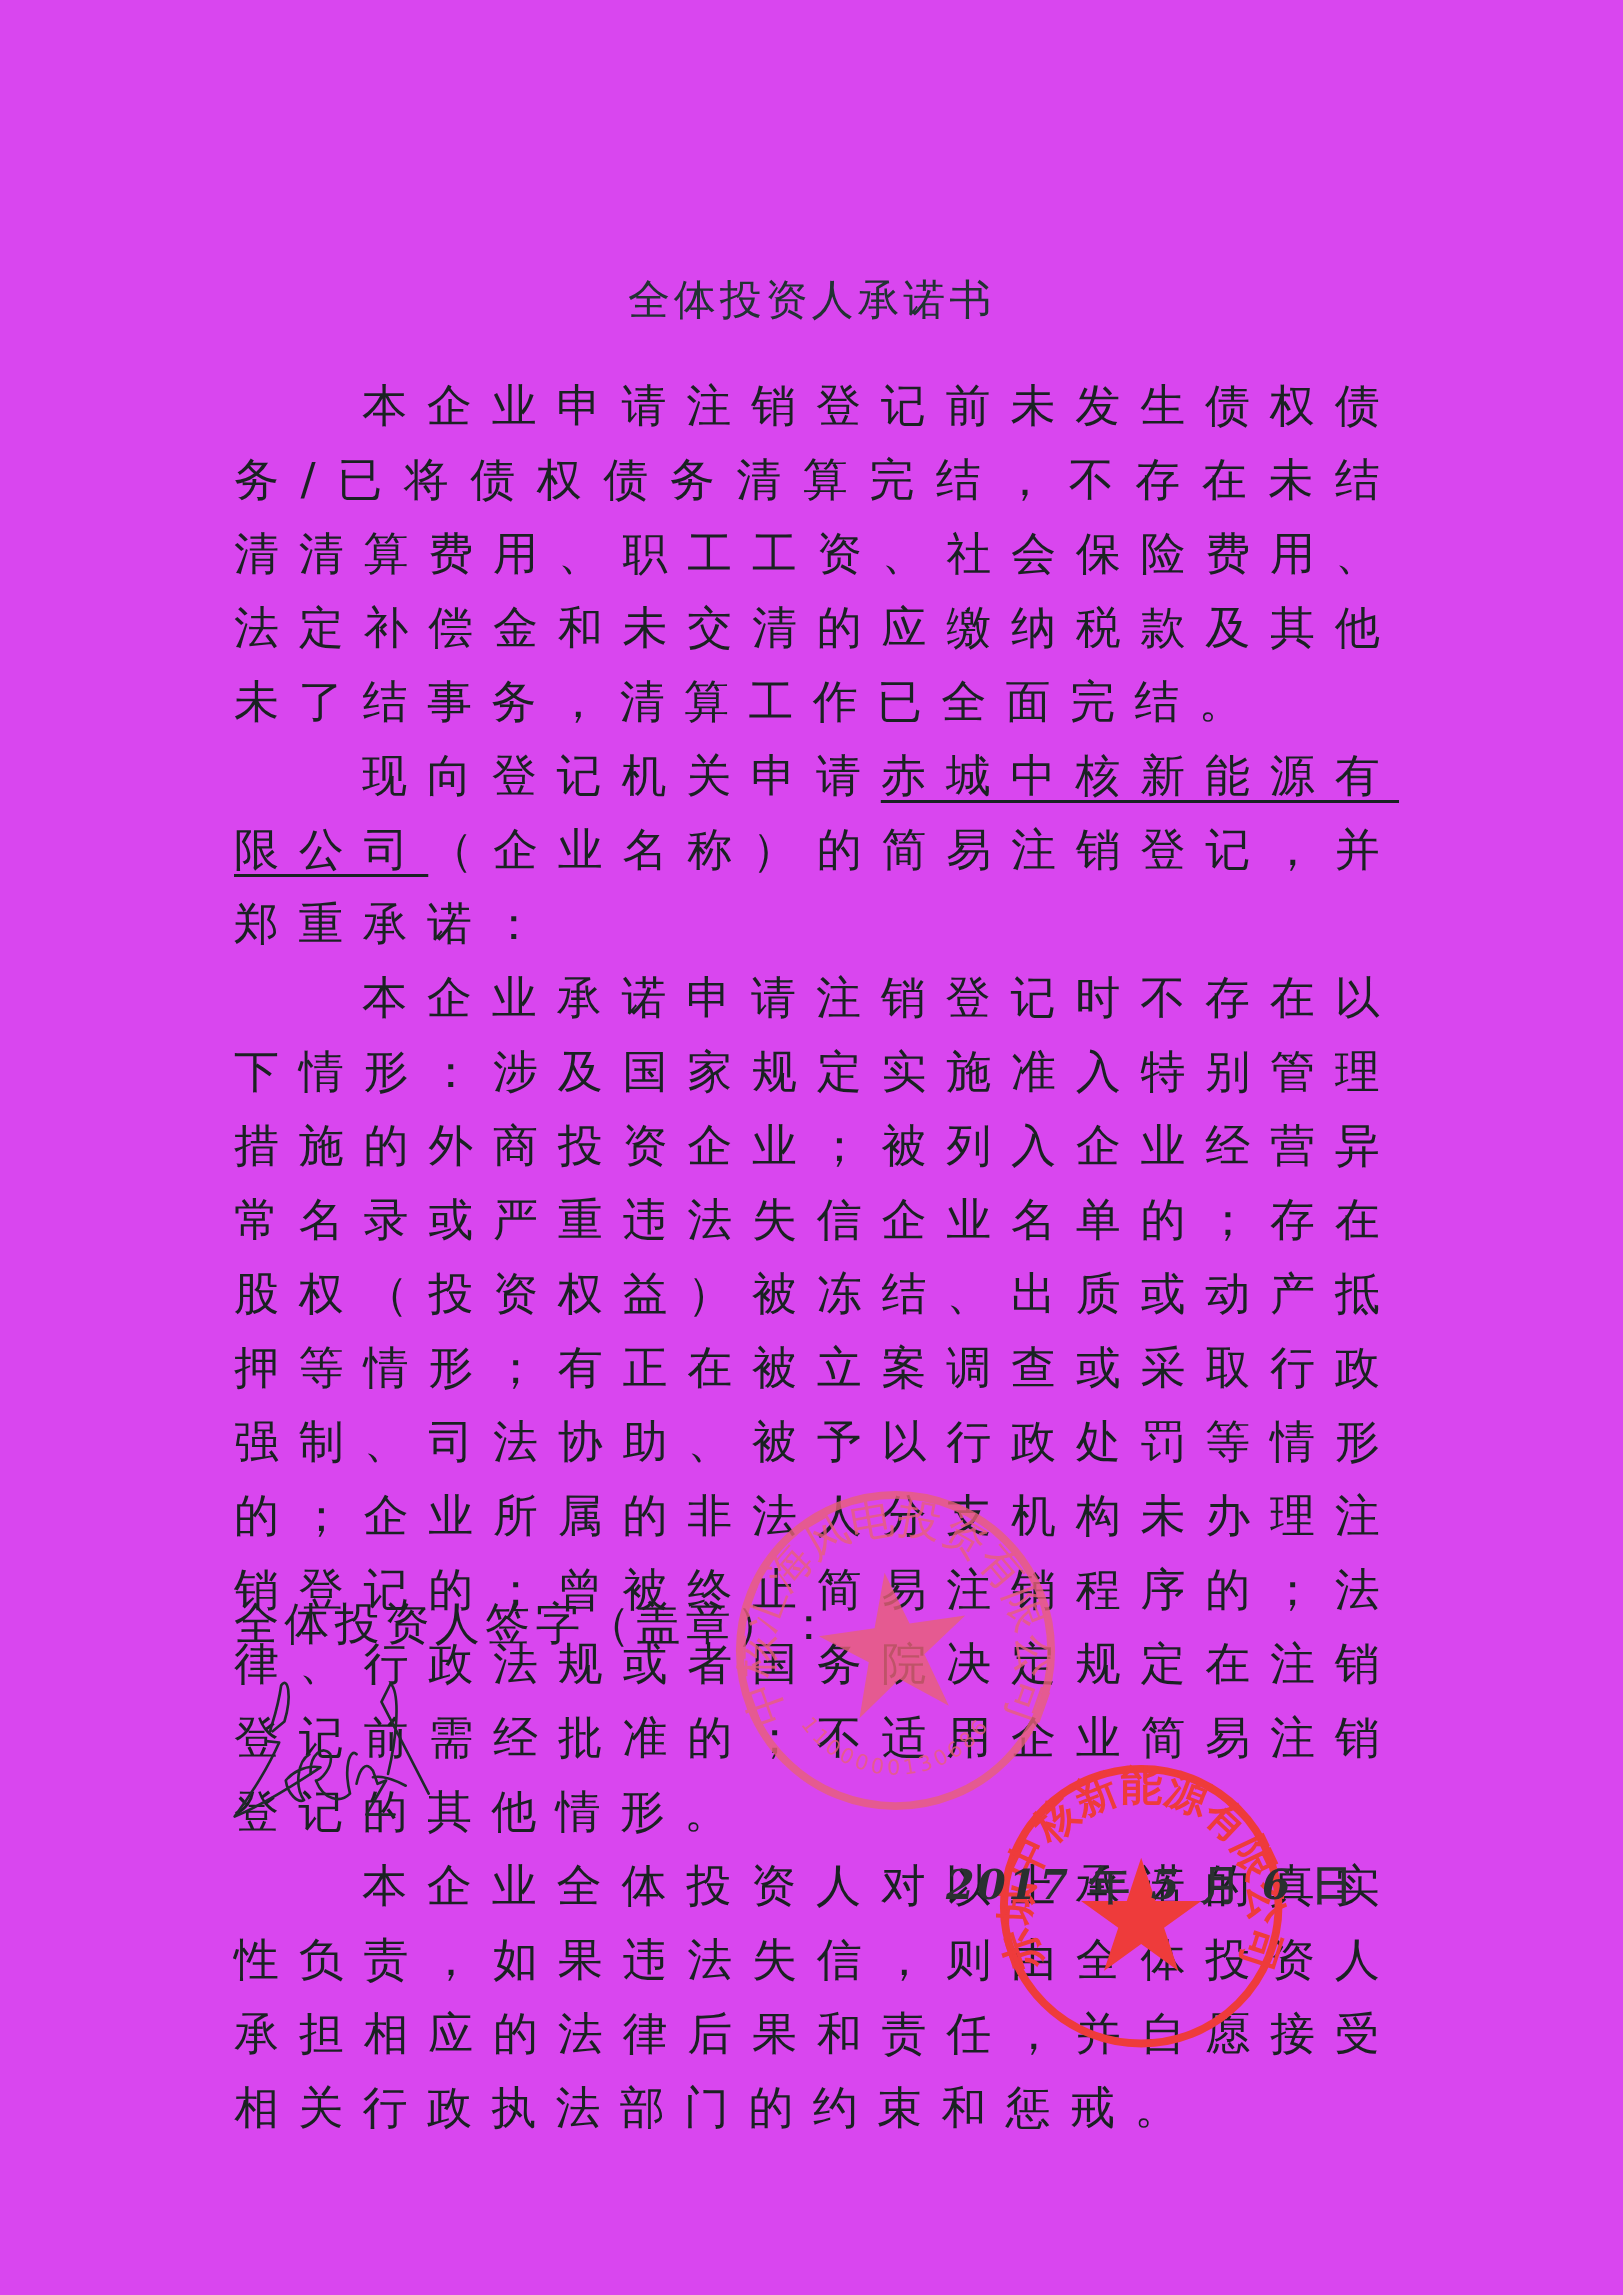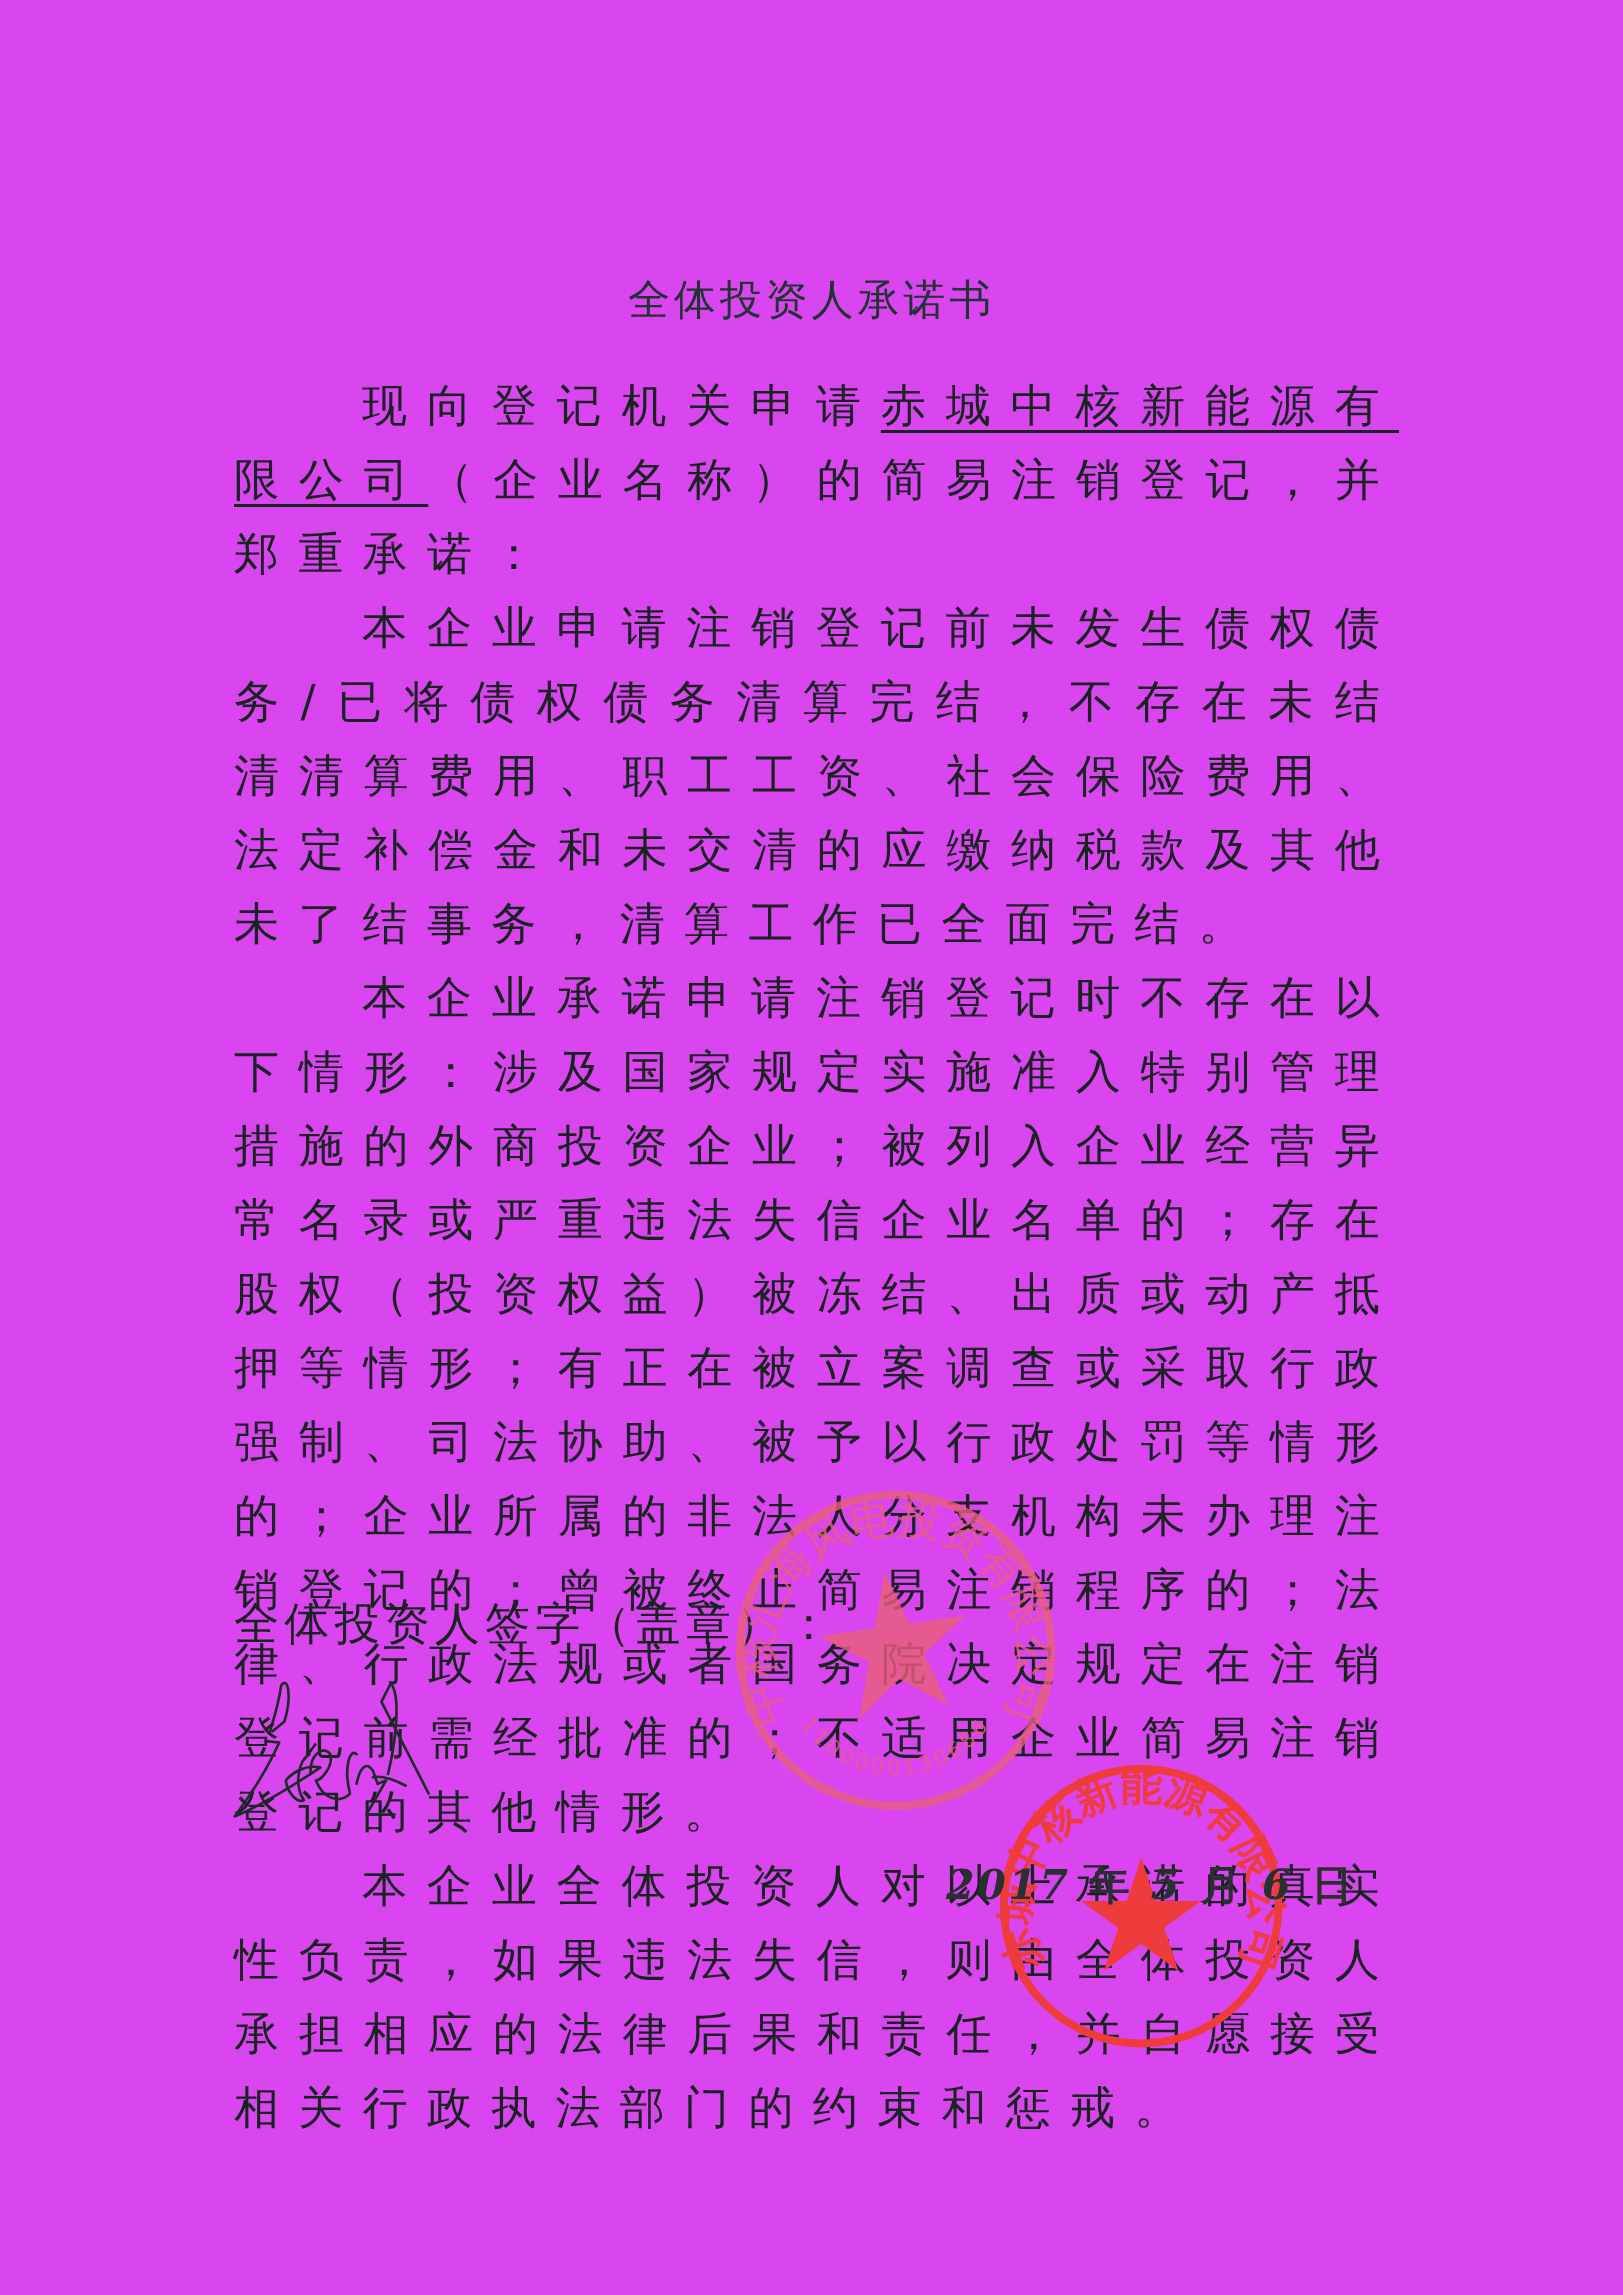--- a/index.html
+++ b/index.html
@@ -24,22 +24,22 @@
   .date .cj { font-style: normal; font-family: "DejaVu Sans", sans-serif; }
 </style>
 </head>
 <body>
 
 <div class="page">
 
   <div class="title">全体投资人承诺书</div>
 
   <div class="body-text" style="top:369px;">
+    <p class="para">本企业申请注销登记前未发生债权债务/已将债权债务清算完结，不存在未结清清算费用、职工工资、社会保险费用、法定补偿金和未交清的应缴纳税款及其他未了结事务，清算工作已全面完结。</p>
     <p class="para"><span>现向登记机关申请</span><span class="u">赤城中核新能源有限公司</span><span>（企业名称）的简易注销登记，并郑重承诺：</span></p>
-    <p class="para">本企业申请注销登记前未发生债权债务/已将债权债务清算完结，不存在未结清清算费用、职工工资、社会保险费用、法定补偿金和未交清的应缴纳税款及其他未了结事务，清算工作已全面完结。</p>
     <p class="para">本企业承诺申请注销登记时不存在以下情形：涉及国家规定实施准入特别管理措施的外商投资企业；被列入企业经营异常名录或严重违法失信企业名单的；存在股权（投资权益）被冻结、出质或动产抵押等情形；有正在被立案调查或采取行政强制、司法协助、被予以行政处罚等情形的；企业所属的非法人分支机构未办理注销登记的；曾被终止简易注销程序的；法律、行政法规或者国务院决定规定在注销登记前需经批准的；不适用企业简易注销登记的其他情形。</p>
     <p class="para">本企业全体投资人对以上承诺的真实性负责，如果违法失信，则由全体投资人承担相应的法律后果和责任，并自愿接受相关行政执法部门的约束和惩戒。</p>
   </div>
 
   <div class="sign-label">全体投资人签字（盖章）：</div>
 
   <svg class="signature" viewBox="0 0 360 250">
     <g fill="none" stroke="#1f2b2b" stroke-width="4" stroke-linecap="round" stroke-linejoin="round">
       <path d="M75 25 C70 60, 62 80, 58 95 M75 25 C85 10, 92 40, 80 80 L62 95"></path>
       <path d="M52 110 L72 112 C55 150, 30 190, 4 225 C40 210, 90 180, 135 150 C110 145, 90 160, 82 170 C85 190, 100 205, 110 200 C95 180, 100 140, 118 130"></path>

